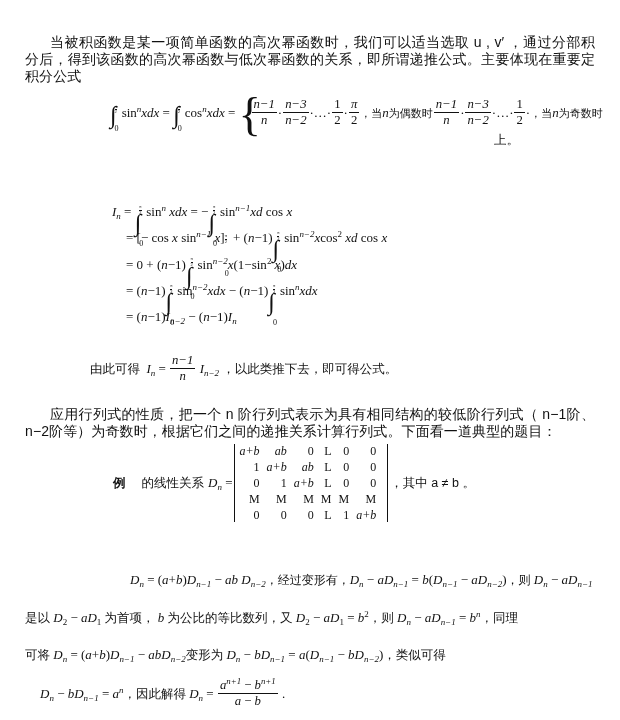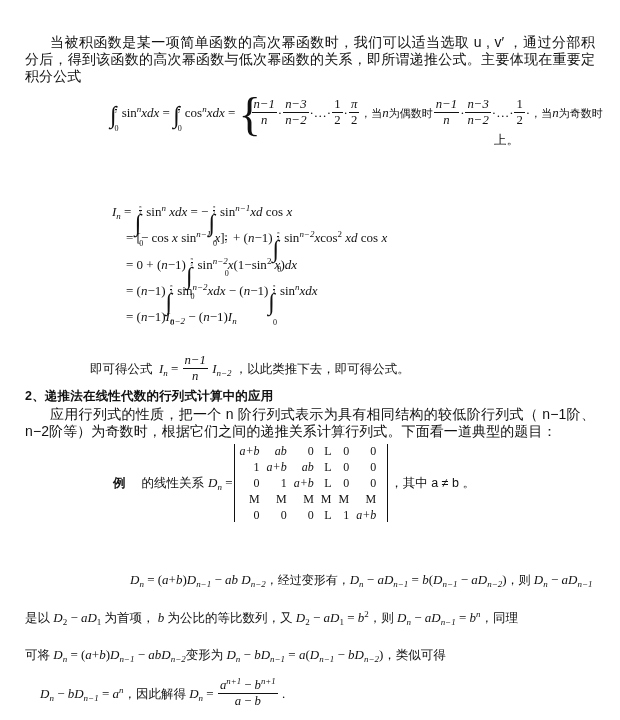--- a/index.html
+++ b/index.html
@@ -208,27 +208,26 @@
       <span class="up">= (</span>n<span class="up">−1)</span><span class="intg"><span class="sym">∫</span><span class="lim"><span class="hi"><span class="sfrac"><span class="n">π</span><span class="d">2</span></span></span><span class="lo">0</span></span></span><span class="up">sin</span><sup>n−2</sup><span>xdx</span>
       <span class="up">− (</span>n<span class="up">−1)</span><span class="intg"><span class="sym">∫</span><span class="lim"><span class="hi"><span class="sfrac"><span class="n">π</span><span class="d">2</span></span></span><span class="lo">0</span></span></span><span class="up">sin</span><sup>n</sup><span>xdx</span>
     </div>
 
     <div class="eqline math" style="padding-left:14px;">
       <span class="up">= (</span>n<span class="up">−1)</span>I<sub>n−2</sub> <span class="up">− (</span>n<span class="up">−1)</span>I<sub>n</sub>
     </div>
   </div>
 
   <div class="blk txtmath" style="left:90px; top:355px; width:500px;">
-    <span class="cn">即可得公式</span>
+    <span class="cn">由此可得</span>
     <span class="math">
       &nbsp;I<sub>n</sub> <span class="up">=</span> <span class="frac"><span class="n">n−1</span><span class="d">n</span></span> I<sub>n−2</sub>
     </span><span class="cn">，以此类推下去，即可得公式。</span>
   </div>
 
-  <div class="blk hdr cn" style="left:25px; top:388px; width:540px;">2、递推法在线性代数的行列式计算中的应用</div>
 
   <div class="blk para cn indent2" style="left:25px; top:406px; width:570px;">应用行列式的性质，把一个 n 阶行列式表示为具有相同结构的较低阶行列式（ n−1阶、 n−2阶等）为奇数时，根据它们之间的递推关系计算行列式。下面看一道典型的题目：</div>
 
   <div class="blk" style="left:113px; top:443px; width:500px;">
     <span class="cn" style="font-weight:bold; font-size:12.5px; vertical-align:middle;">例</span>
     <span class="cn" style="font-size:12.5px; vertical-align:middle; margin-left:12px;">的线性关系</span>
     <span class="math" style="vertical-align:middle;">D<sub>n</sub> <span class="up">=</span></span><span class="det"><table>
       <tbody>
             <tr>
         <td>a+b</td>

